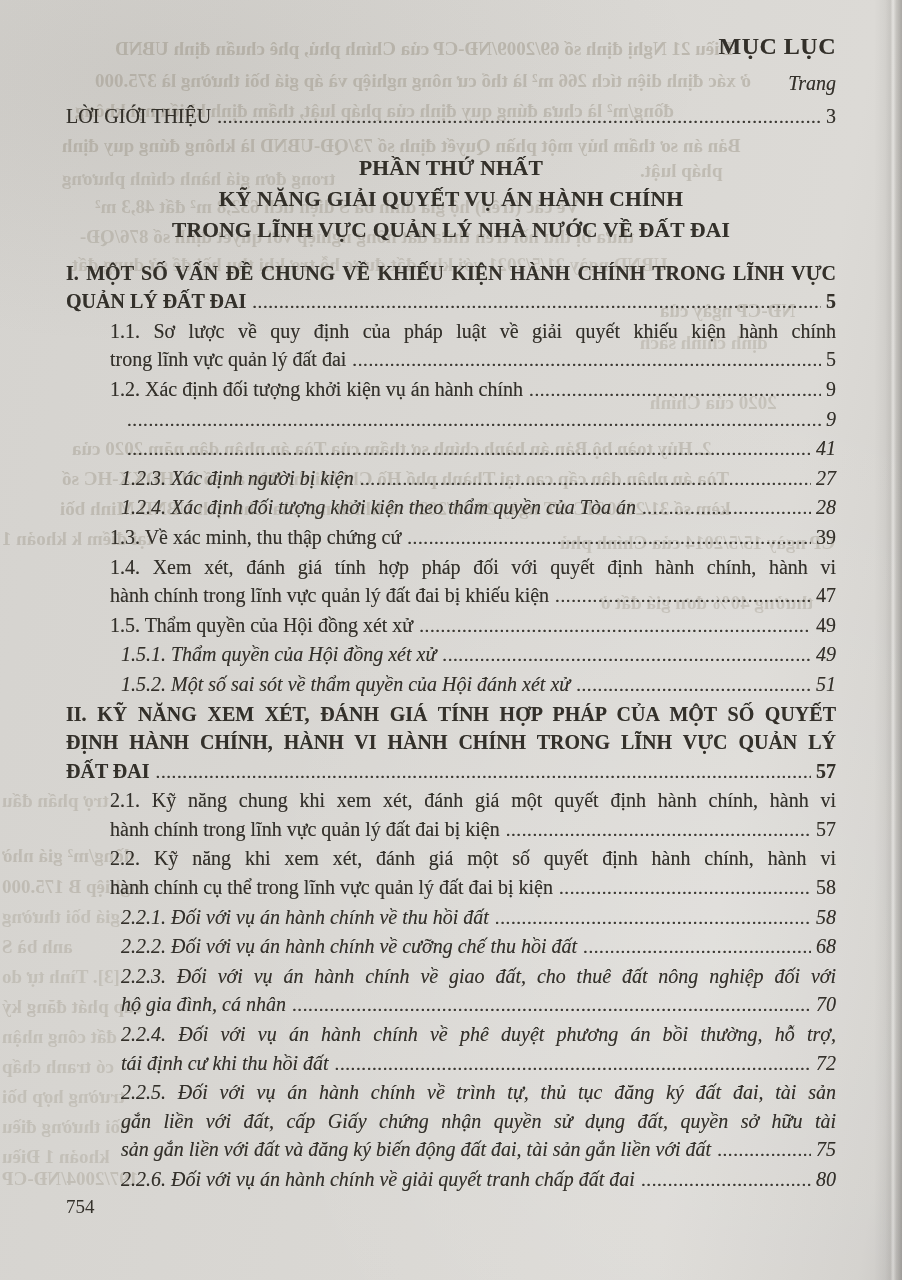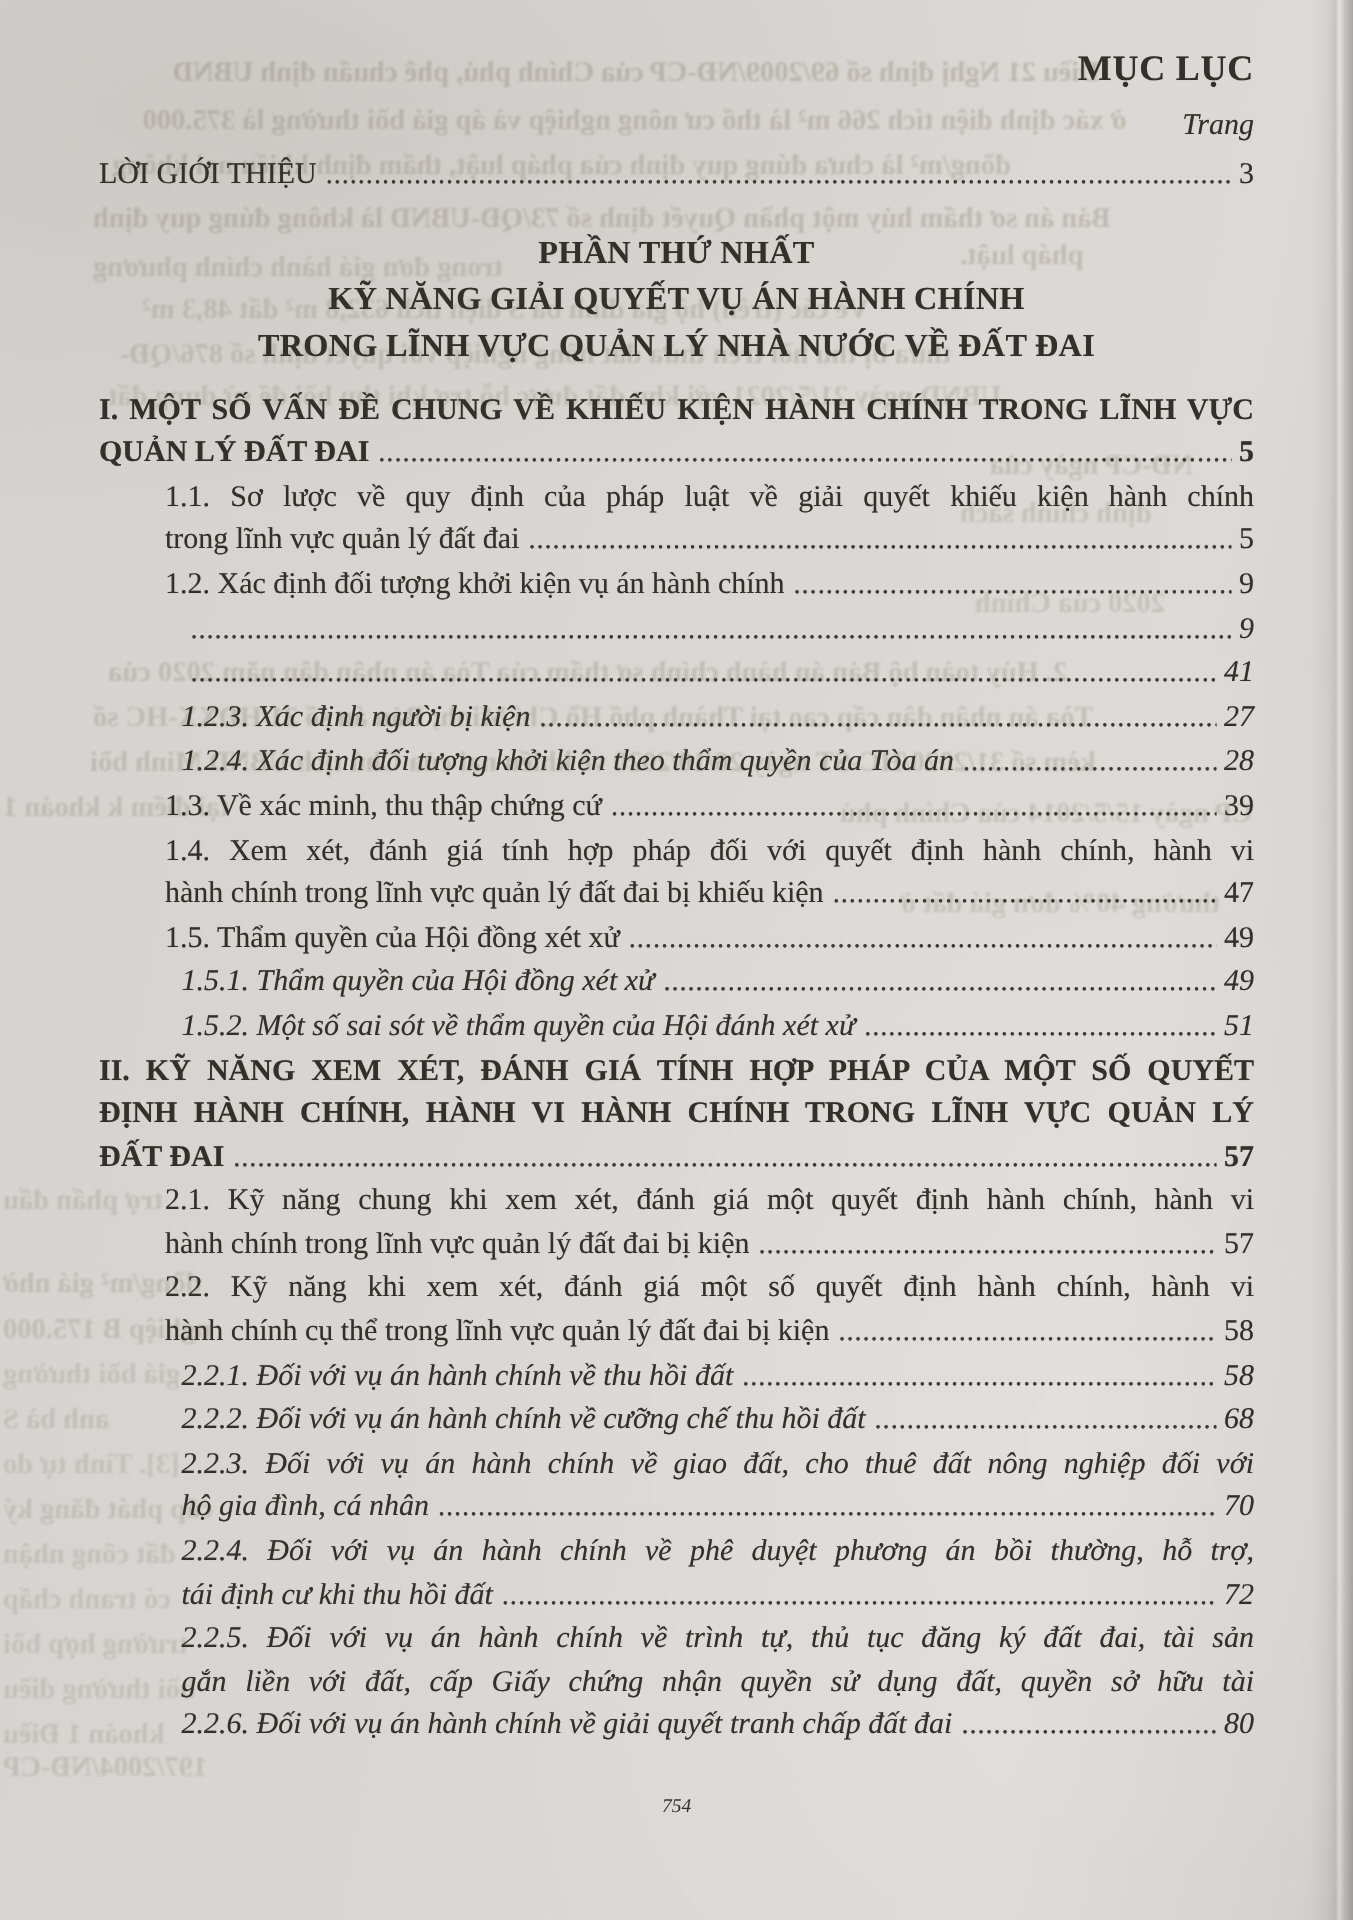--- a/index.html
+++ b/index.html
@@ -37,21 +37,21 @@
   .entry.it  { font-style:italic; }
   .entry.b   { font-weight:bold; }
   .jline { text-align:justify; text-align-last:justify; line-height:28.6px; }
   .lastline { display:flex; align-items:baseline; line-height:28.6px; }
   .lt { white-space:nowrap; }
   .leader { flex:1; overflow:hidden; white-space:nowrap; margin:0 5px 0 6px;
     font-style:normal; font-weight:normal; font-size:19px; letter-spacing:0.6px; color:#3c3933; }
   .leader::after { content:"...................................................................................................................................................................................................................................."; }
   .pg { text-align:right; }
   .folio { position:absolute; left:66px; top:1196px; width:770px; z-index:3;
-    text-align:center; font-size:13px; color:#33302a;font-style:italic; }
+    font-size:19px; color:#33302a; }
 </style>
 </head>
 <body>
 
 <div class="sheet">
 
   <div class="bleed">
       <div class="bleed-line" style="top: 38px; left: 115px; opacity: 0.38;">Điều 21 Nghị định số 69/2009/NĐ-CP của Chính phủ, phê chuẩn định UBND</div>
       <div class="bleed-line" style="top: 70px; left: 95px; opacity: 0.36;">ở xác định diện tích 266 m² là thổ cư nông nghiệp và áp giá bồi thường là 375.000</div>
       <div class="bleed-line" style="top: 100px; left: 75px; opacity: 0.34;">đồng/m² là chưa đúng quy định của pháp luật, thẩm định khiếu nại không</div>
@@ -242,20 +242,25 @@
           <div class="jline">2.2.4. Đối với vụ án hành chính về phê duyệt phương án bồi thường, hỗ trợ,</div>
           <div class="lastline">
             <span class="lt">tái định cư khi thu hồi đất</span>
             <span class="leader"></span>
             <span class="pg">72</span>
           </div>
         </div>
         <div class="entry lv2 it">
           <div class="jline">2.2.5. Đối với vụ án hành chính về trình tự, thủ tục đăng ký đất đai, tài sản</div>
           <div class="jline">gắn liền với đất, cấp Giấy chứng nhận quyền sử dụng đất, quyền sở hữu tài</div>
+          <div class="lastline">
+            <span class="lt">sản gắn liền với đất và đăng ký biến động đất đai, tài sản gắn liền với đất</span>
+            <span class="leader"></span>
+            <span class="pg">75</span>
+          </div>
         </div>
         <div class="entry lv2 it">
           <div class="lastline">
             <span class="lt">2.2.6. Đối với vụ án hành chính về giải quyết tranh chấp đất đai</span>
             <span class="leader"></span>
             <span class="pg">80</span>
           </div>
         </div>
       </div>
   </div>

